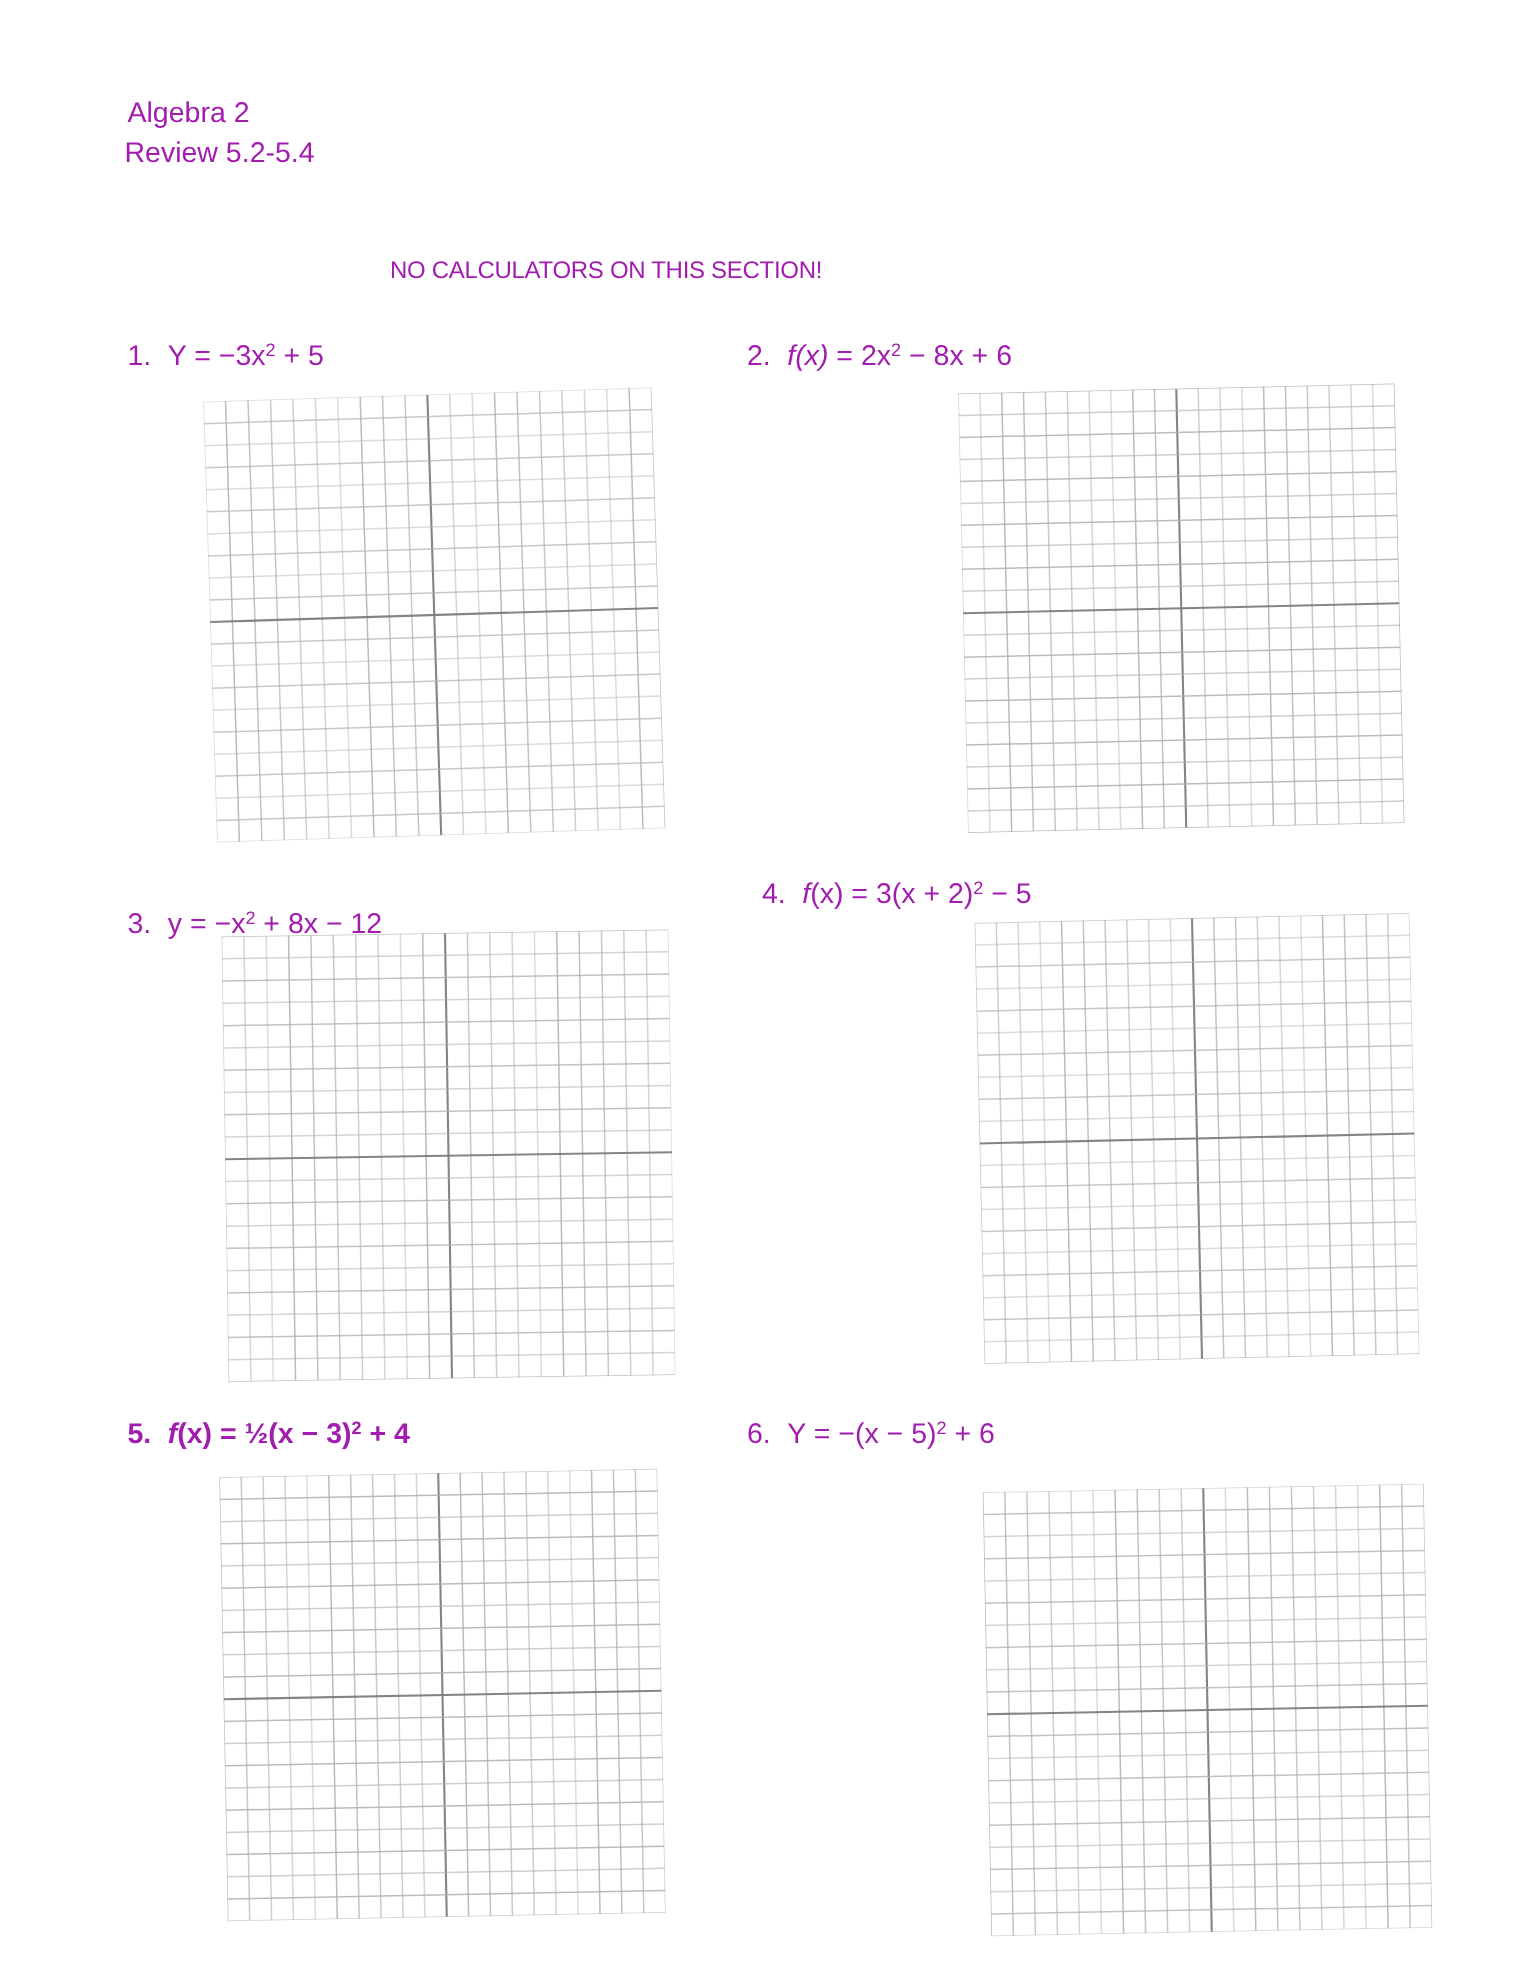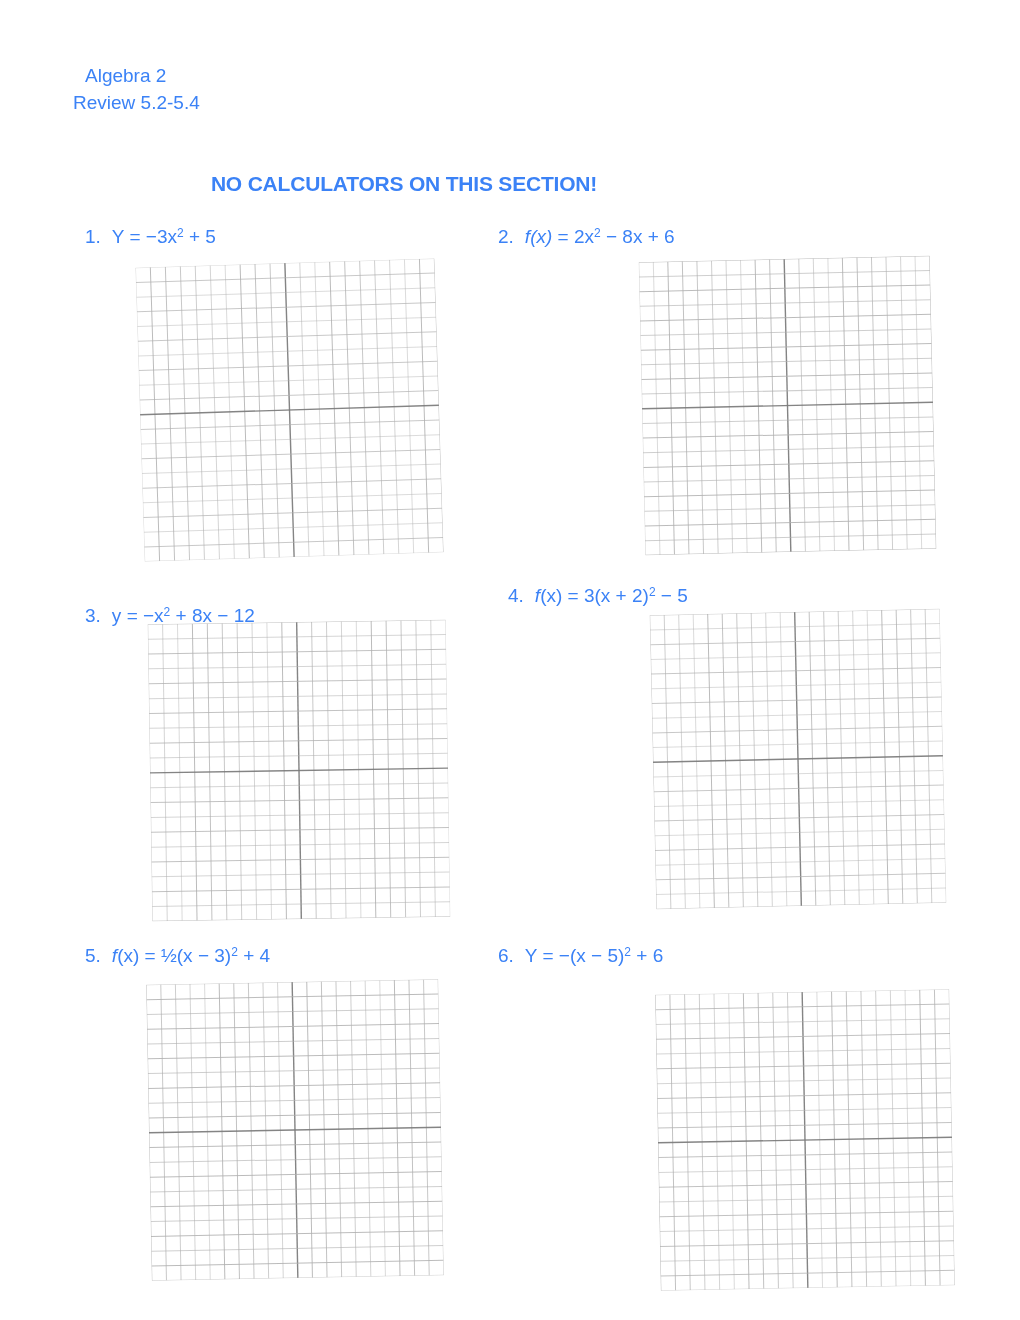--- a/index.html
+++ b/index.html
@@ -1,59 +1,59 @@
 <!DOCTYPE html>
 <html><head>
 <meta charset="utf-8">
 <style>
   html,body{margin:0;padding:0;background:#ffffff;}
   .page{
     position:relative;width:1020px;height:1320px;background:#ffffff;
-    font-family:"Liberation Sans",sans-serif;color:#3b82f6;overflow:hidden;
+    font-family:"Liberation Sans",sans-serif;color:#a21caf;overflow:hidden;
   }
   .abs{position:absolute;}
   .hline{font-size:19px;line-height:27px;white-space:nowrap;}
   .name-row{font-size:19px;white-space:nowrap;}
   .name-blank{letter-spacing:0.5px;}
   .instr{font-size:18px;white-space:nowrap;}
   .instr-bold{font-weight:bold;text-decoration:underline;text-decoration-thickness:2px;text-underline-offset:3px;}
   .instr-rest{margin-left:9px;}
-  .banner{left:0;top:172px;width:808px;text-align:center;font-weight:bold;font-size:21px;letter-spacing:-0.2px;white-space:nowrap;}
+  .banner{left:0;top:172px;width:808px;text-align:center;font-weight:normal;font-size:16px;letter-spacing:-0.2px;white-space:nowrap;}
   .plabel{font-size:19px;line-height:22px;white-space:nowrap;}
   .pnum{display:inline-block;margin-right:11px;}
   .seg-i{font-style:italic;}
   .seg-sup{font-size:12px;vertical-align:6px;}
   .grid{position:absolute;transform-origin:50% 50%;}
   .grid svg{display:block;}
 </style>
 </head>
 <body>
 
 <div class="page">
 
   <div class="abs hline" style="left:85px;top:62px;">Algebra 2</div>
-  <div class="abs hline" style="left:73px;top:89px;">Review 5.2-5.4</div>
+  <div class="abs hline" style="left:83px;top:89px;">Review 5.2-5.4</div>
 
 
 
   <div class="abs banner">NO CALCULATORS ON THIS SECTION!</div>
 
   <div class="abs plabel" style="left:85px;top:222px;">
     <span class="pnum">1.</span><span class="formula"><span>Y = −3x</span><span class="seg-sup">2</span><span> + 5</span></span>
   </div>
   <div class="abs plabel" style="left:498px;top:222px;">
     <span class="pnum">2.</span><span class="formula"><span class="seg-i">f(x)</span><span> = 2x</span><span class="seg-sup">2</span><span> − 8x + 6</span></span>
   </div>
   <div class="abs plabel" style="left:85px;top:601px;">
     <span class="pnum">3.</span><span class="formula"><span>y = −x</span><span class="seg-sup">2</span><span> + 8x − 12</span></span>
   </div>
   <div class="abs plabel" style="left:508px;top:581px;">
     <span class="pnum">4.</span><span class="formula"><span class="seg-i">f</span><span>(x) = 3(x + 2)</span><span class="seg-sup">2</span><span> − 5</span></span>
   </div>
-  <div class="abs plabel" style="left:85px;top:941px;">
+  <div class="abs plabel" style="left:85px;top:941px;font-weight:bold;">
     <span class="pnum">5.</span><span class="formula"><span class="seg-i">f</span><span>(x) = ½(x − 3)</span><span class="seg-sup">2</span><span> + 4</span></span>
   </div>
   <div class="abs plabel" style="left:498px;top:941px;">
     <span class="pnum">6.</span><span class="formula"><span>Y = −(x − 5)</span><span class="seg-sup">2</span><span> + 6</span></span>
   </div>
 
   <div class="grid" style="left: 140px; top: 263px; width: 299px; height: 294px; transform: rotate(-1.8deg);">
       <svg width="299" height="294" viewBox="0 0 299 294">
         <line x1="0.0" y1="0" x2="0.0" y2="294" stroke="#b0b0b0" stroke-width="1" opacity="0.45"></line>
         <line x1="14.9" y1="0" x2="14.9" y2="294" stroke="#b0b0b0" stroke-width="1" opacity="0.85"></line>

